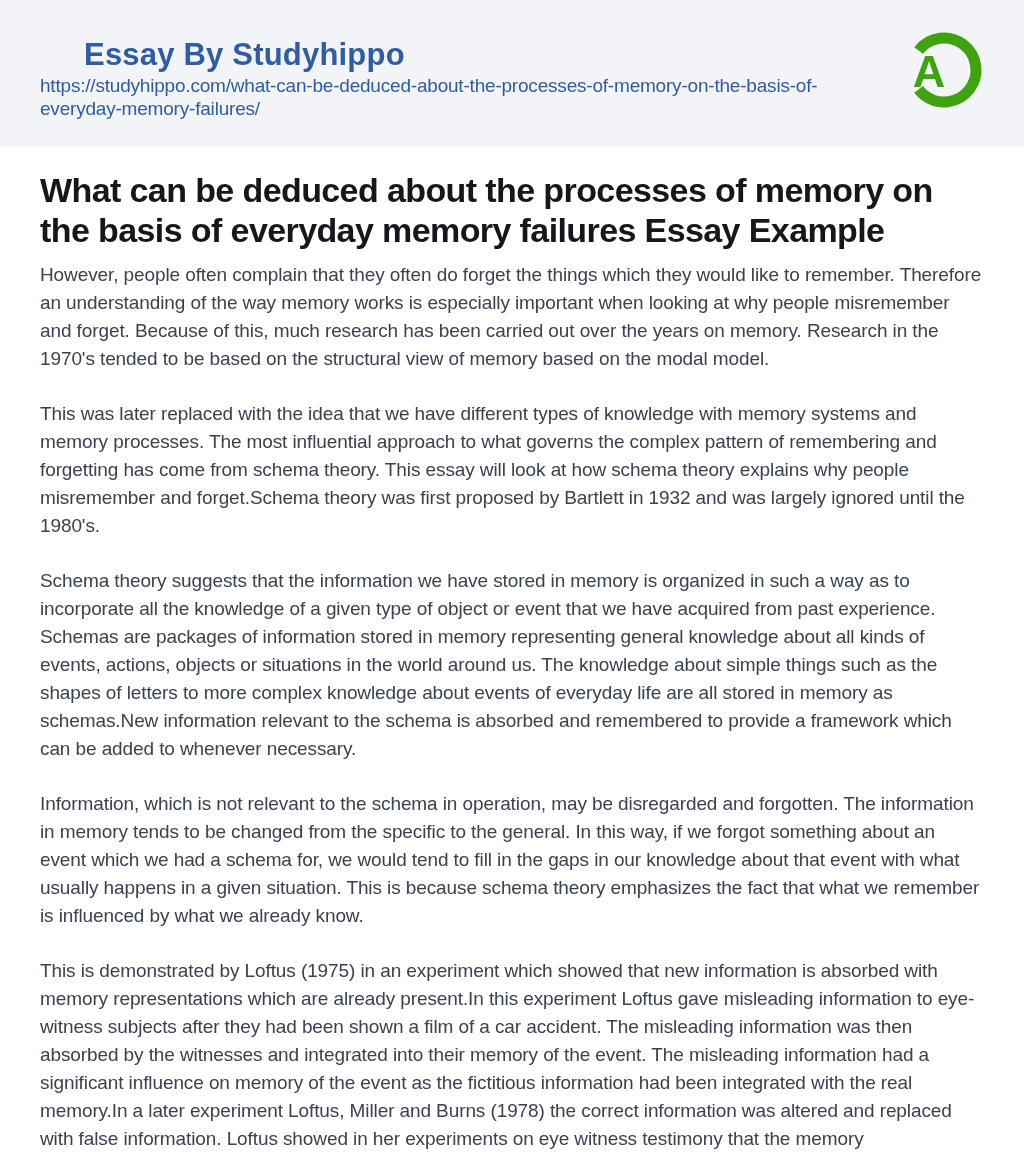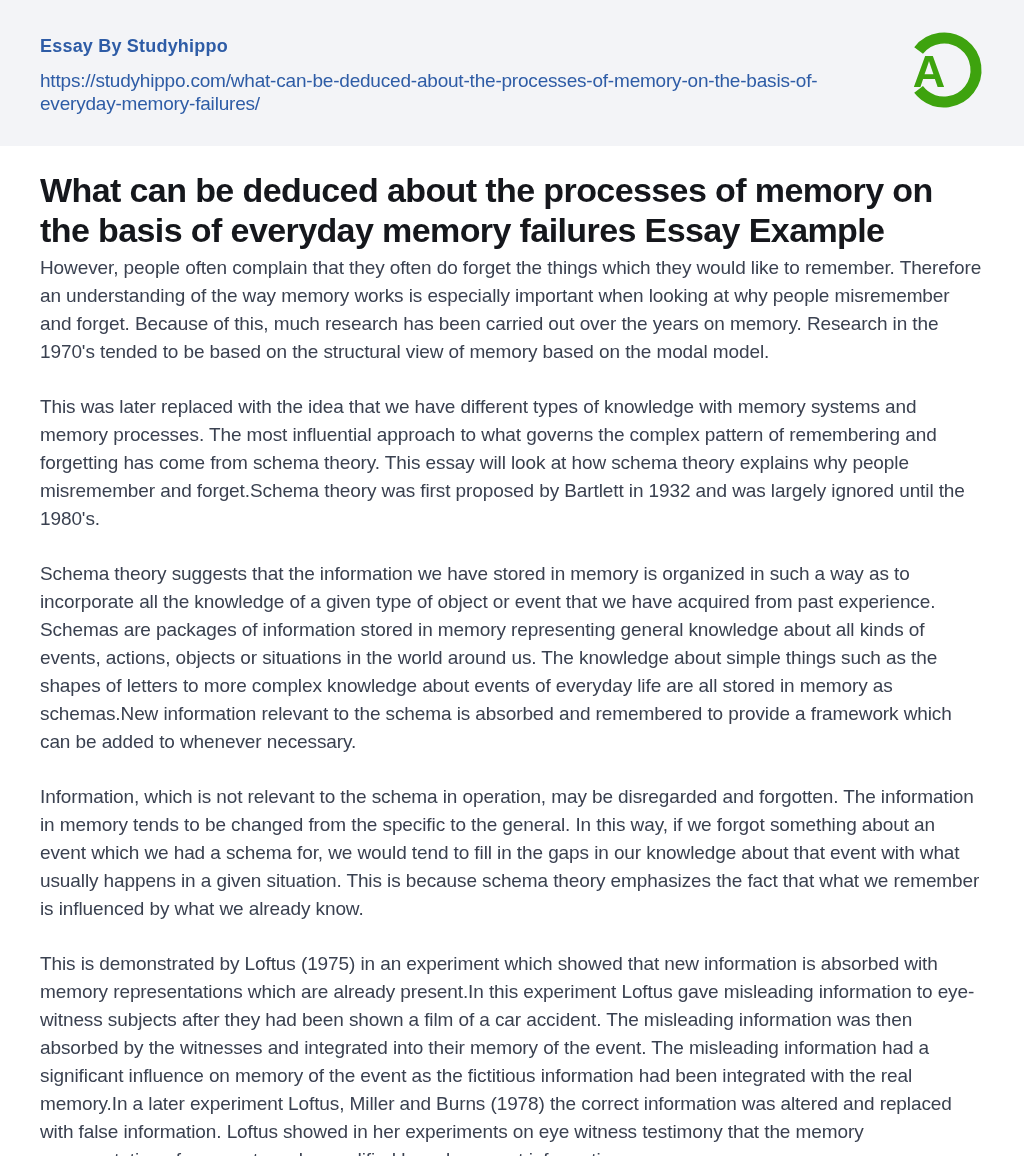--- a/index.html
+++ b/index.html
@@ -17,28 +17,29 @@
     background: var(--header-bg, #f3f4f7);
     min-height: 146px;
     padding: 36px 40px 20px 40px;
     display: flex;
     justify-content: space-between;
     align-items: flex-start;
   }
   .header-text { max-width: 830px; }
   .site-title {
     color: var(--brand-blue, #2e5ca6);
-    font-size: 18px;
+    font-size: 31px;
     font-weight: 700;
     letter-spacing: 0.2px;
     line-height: 1.2;
+    margin-left: 44px;
   }
   .source-url {
     display: block;
-    margin-top: 11px;
+    margin-top: 1px;
     color: var(--brand-blue, #2e5ca6);
     font-size: 19px;
     line-height: 23px;
     text-decoration: none;
     max-width: 790px;
     word-break: break-word;
     letter-spacing: -0.2px;
     cursor: pointer;
   }
 
@@ -68,21 +69,21 @@
 
   
   main { padding: 24px 40px 0 40px; }
   .essay-title {
     color: var(--heading-text, #15171c);
     font-size: 34px;
     line-height: 40px;
     font-weight: 700;
     letter-spacing: -0.6px;
     max-width: 905px;
-    margin-bottom: 4px;
+    margin-bottom: 11px;
   }
   .essay-body p {
     color: var(--body-text, #3a4150);
     font-size: 19px;
     line-height: 28px;
     letter-spacing: -0.1px;
     margin-bottom: 27px;
     max-width: 944px;
   }
 </style>

